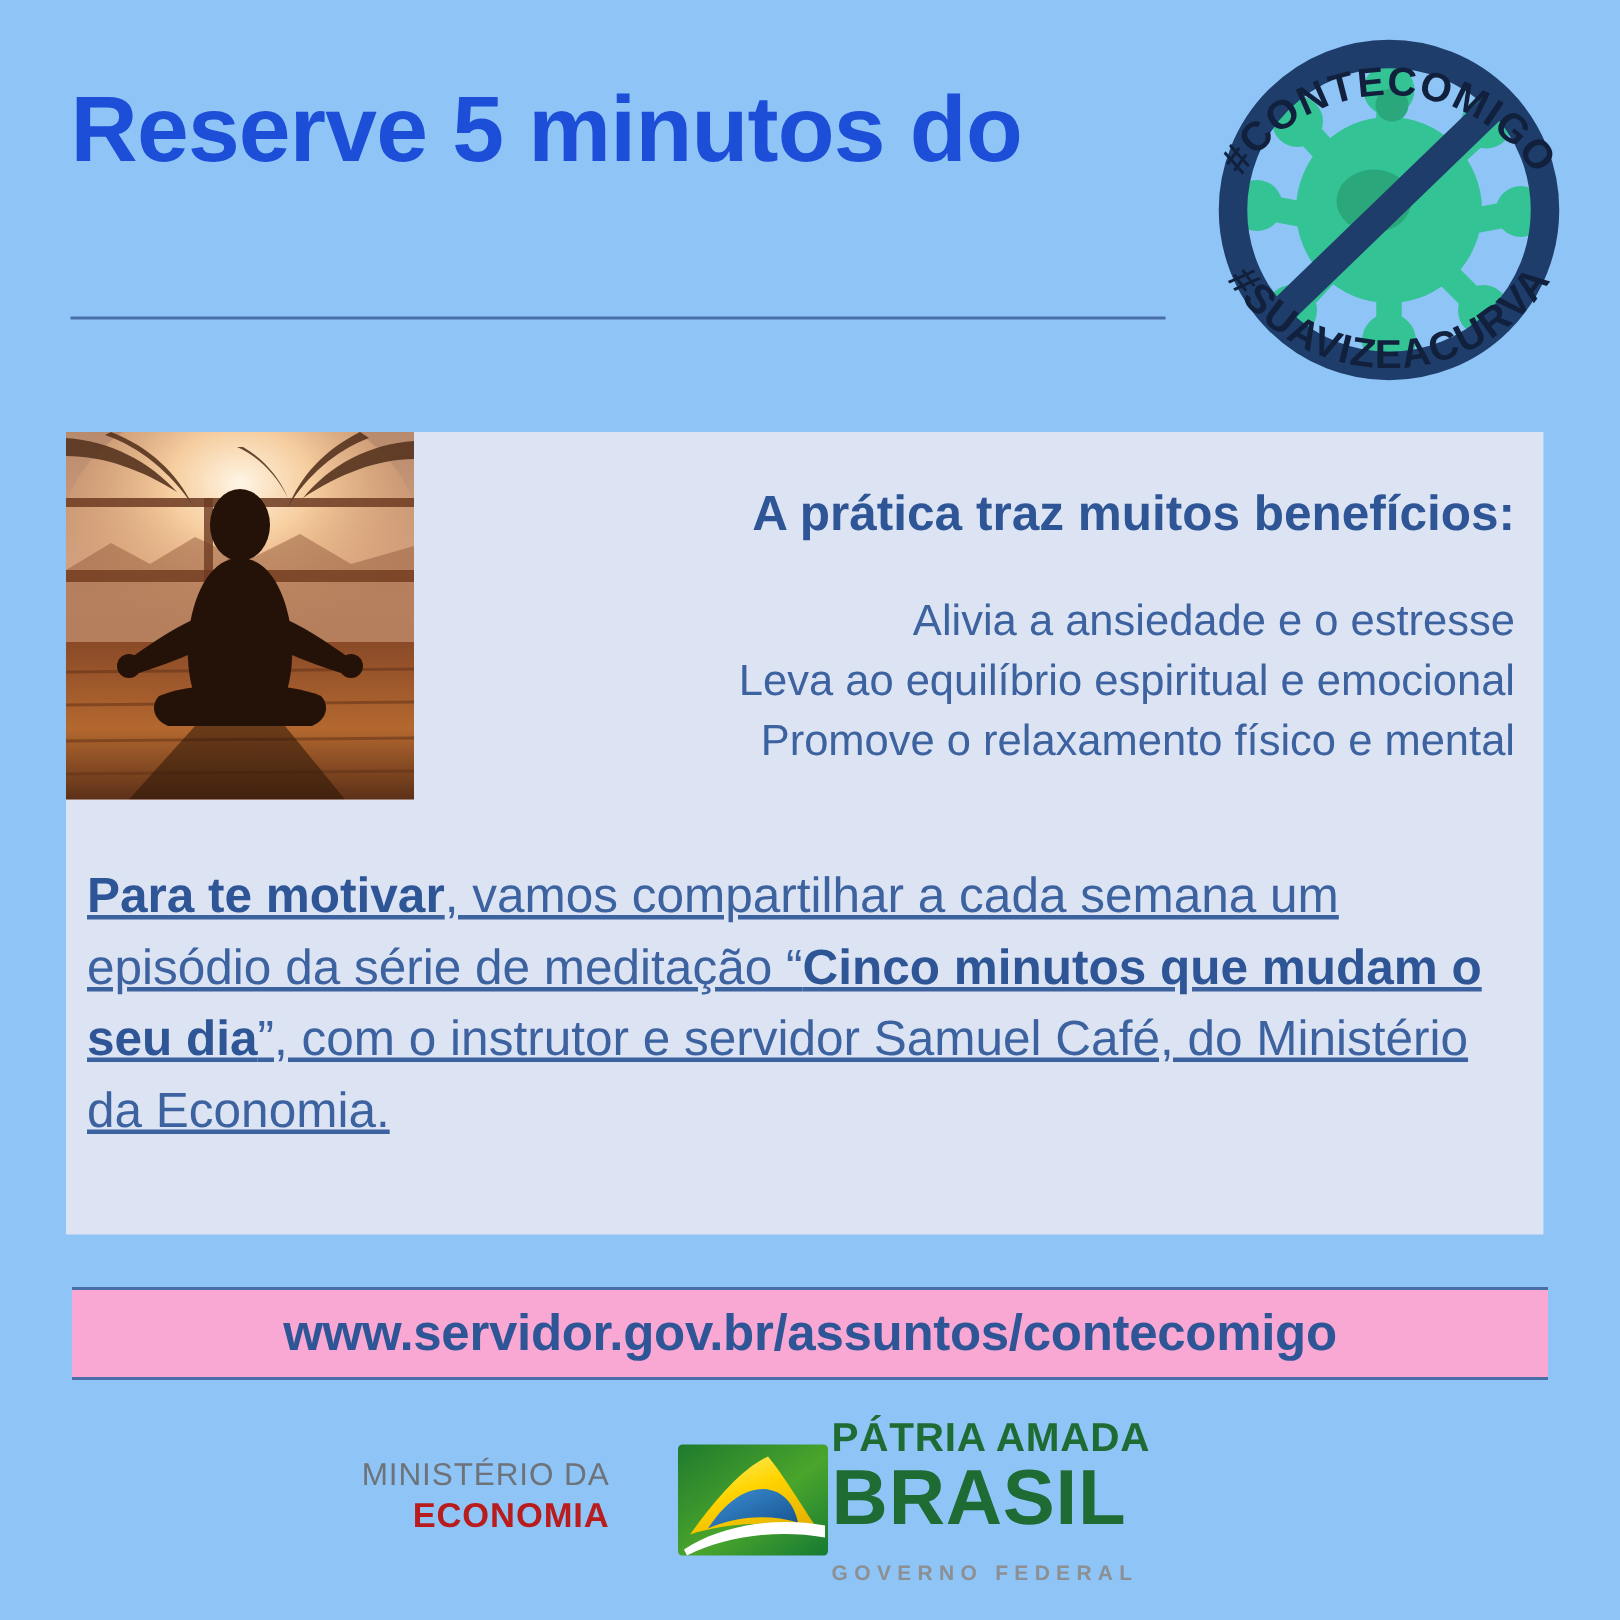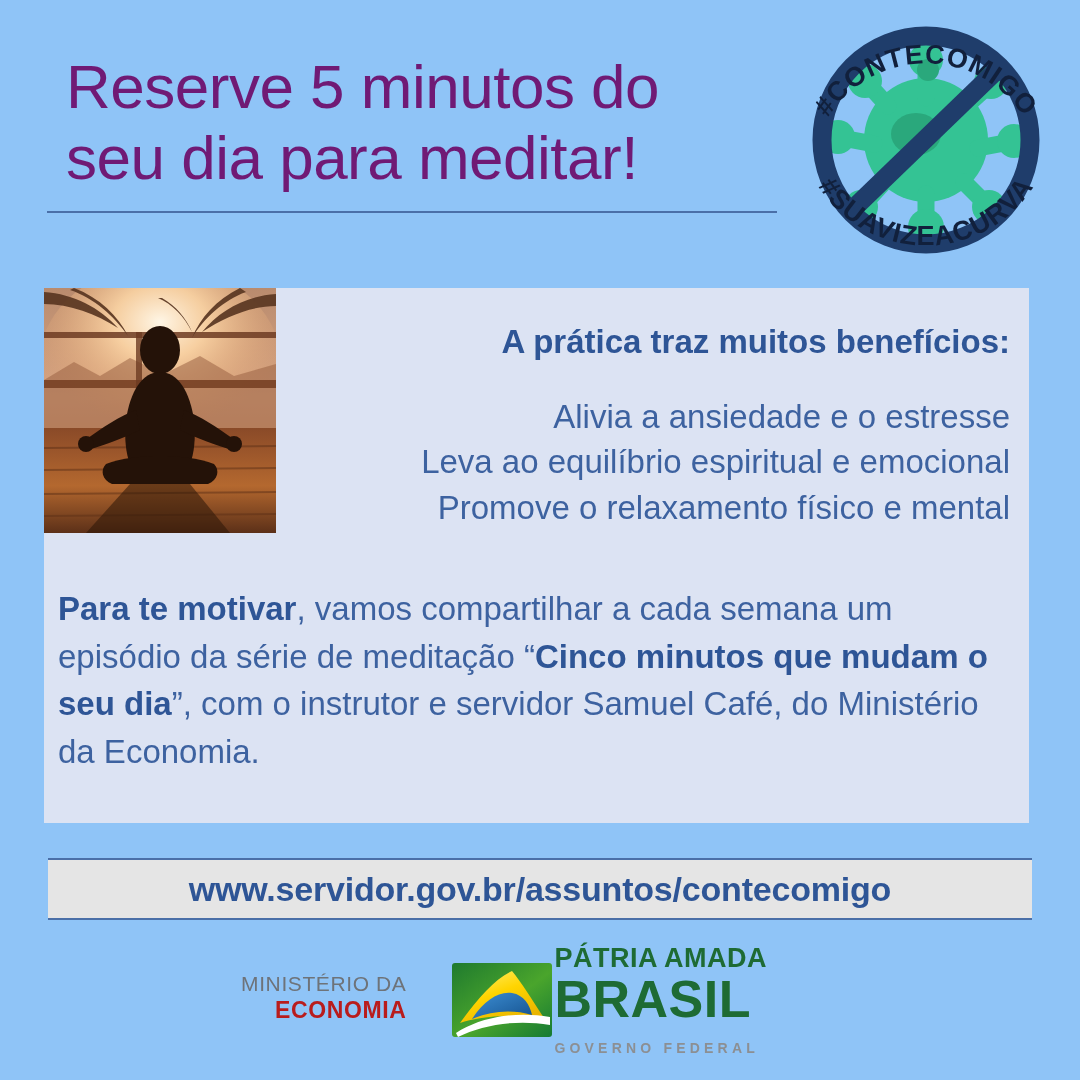--- a/index.html
+++ b/index.html
@@ -17,26 +17,25 @@
 
   
   #headline {
     position: absolute;
     left: 47px;
     top: 52px;
     width: 730px;
   }
   #headline .line {
     font-size: 62px;
-    font-weight: normal;
-    color: #701a75;
+    font-weight: bold;
+    color: #1d4ed8;
     line-height: 1.14;
     letter-spacing: -0.5px;
     white-space: nowrap;
-    margin-left: 19px;
   }
   #title-rule {
     position: absolute;
     left: 47px;
     top: 211px;
     width: 730px;
     height: 2px;
     background: #4a6fa8;
   }
 
@@ -83,47 +82,48 @@
   #benefits-heading {
     font-size: 33px;
     font-weight: bold;
     color: #2e5596;
     line-height: 1.2;
     padding-right: 6px;
     margin-top: 16px;
   }
   #benefits-list { margin-top: 32px; }
   #benefits-list .benefit {
-    font-size: 33px;
+    font-size: 29px;
     color: #3d62a0;
     line-height: 1.38;
     padding-right: 6px;
     white-space: nowrap;
   }
 
   
   #paragraph {
     position: absolute;
     left: 14px;
-    top: 297px;
+    top: 285px;
     width: 950px;
     font-size: 33px;
     color: #3d62a0;
     line-height: 1.44;
+    text-decoration: underline;
   }
   #paragraph b { font-weight: bold; color: #2e5596; }
 
   
   #url-bar {
     position: absolute;
     left: 48px;
     top: 858px;
     width: 984px;
     height: 58px;
-    background: #e5e5e5;
+    background: #f9a8d4;
     border-top: 2px solid #4a6fa8;
     border-bottom: 2px solid #4a6fa8;
     display: flex;
     align-items: center;
     justify-content: center;
   }
   #url-text {
     font-size: 34px;
     font-weight: bold;
     color: #2e5596;
@@ -180,21 +180,20 @@
     color: #8c8f93;
     letter-spacing: 4.2px;
     margin-top: 16px;
   }
 </style>
 </head>
 <body>
 
 <div id="headline">
   <div class="line">Reserve 5 minutos do</div>
-  <div class="line">seu dia para meditar!</div>
 </div>
 <div id="title-rule"></div>
 
 <div id="badge">
   <svg viewBox="0 0 296 262" xmlns="http://www.w3.org/2000/svg">
     <defs>
       <path id="arc-top" d="M 34,150 A 116,116 0 0 1 262,150" fill="none"></path>
       <path id="arc-bottom" d="M 22,132 A 128,128 0 0 0 274,132" fill="none"></path>
     </defs>
 

